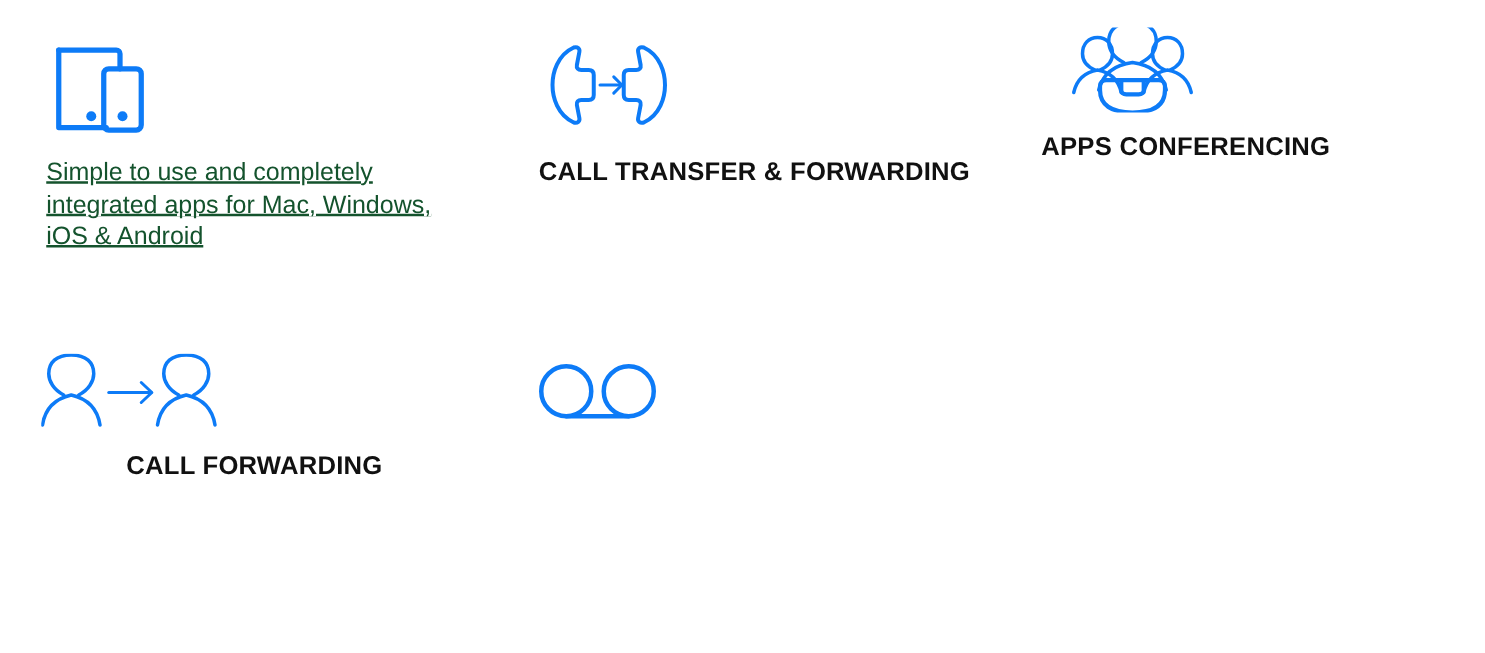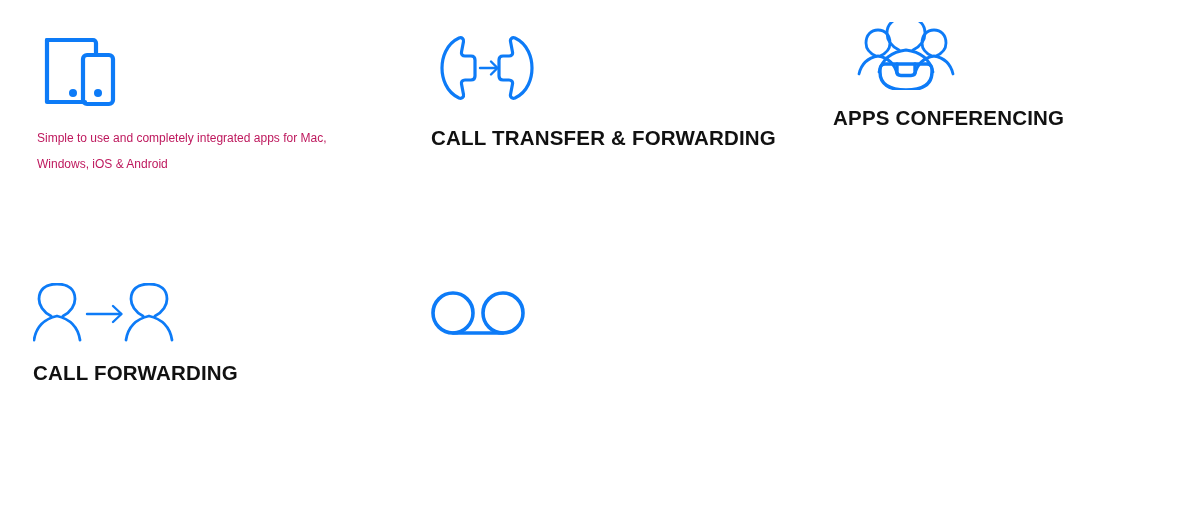--- a/index.html
+++ b/index.html
@@ -23,21 +23,21 @@
     width: 1188px;
     box-sizing: border-box;
     padding: 12px 0 0 0;
   }
 
   .feature-card {
     box-sizing: border-box;
     padding-right: 24px;
   }
   .feature-card.col-1 { padding-left: 37px; }
-  .feature-card.col-2 { padding-left: 33px; }
+  .feature-card.col-2 { padding-left: 33px; text-align: center; }
   .feature-card.col-3 { padding-left: 32px; }
 
   .icon-wrap {
     height: 96px;
     display: flex;
     align-items: flex-end;
     margin-bottom: 18px;
   }
   .icon-wrap svg { display: block; }
 
@@ -45,26 +45,27 @@
     font-size: 20.5px;
     line-height: 24px;
     font-weight: 600;
     letter-spacing: 0.2px;
     color: #111111;
     margin: 0 0 22px 0;
     white-space: nowrap;
   }
 
   .feature-desc {
-    font-size: 12px;
+    font-size: 20px;
     line-height: 25.5px;
     font-weight: 400;
-    color: #be185d;
+    color: #14532d;
     margin: 0;
     max-width: 352px;
+    text-decoration: underline;
   }
 
   .row-2 .icon-wrap { height: 78px; margin-bottom: 16px; }
 </style>
 </head>
 <body>
 
 <div class="feature-grid">
 
   <div class="feature-card col-1">

